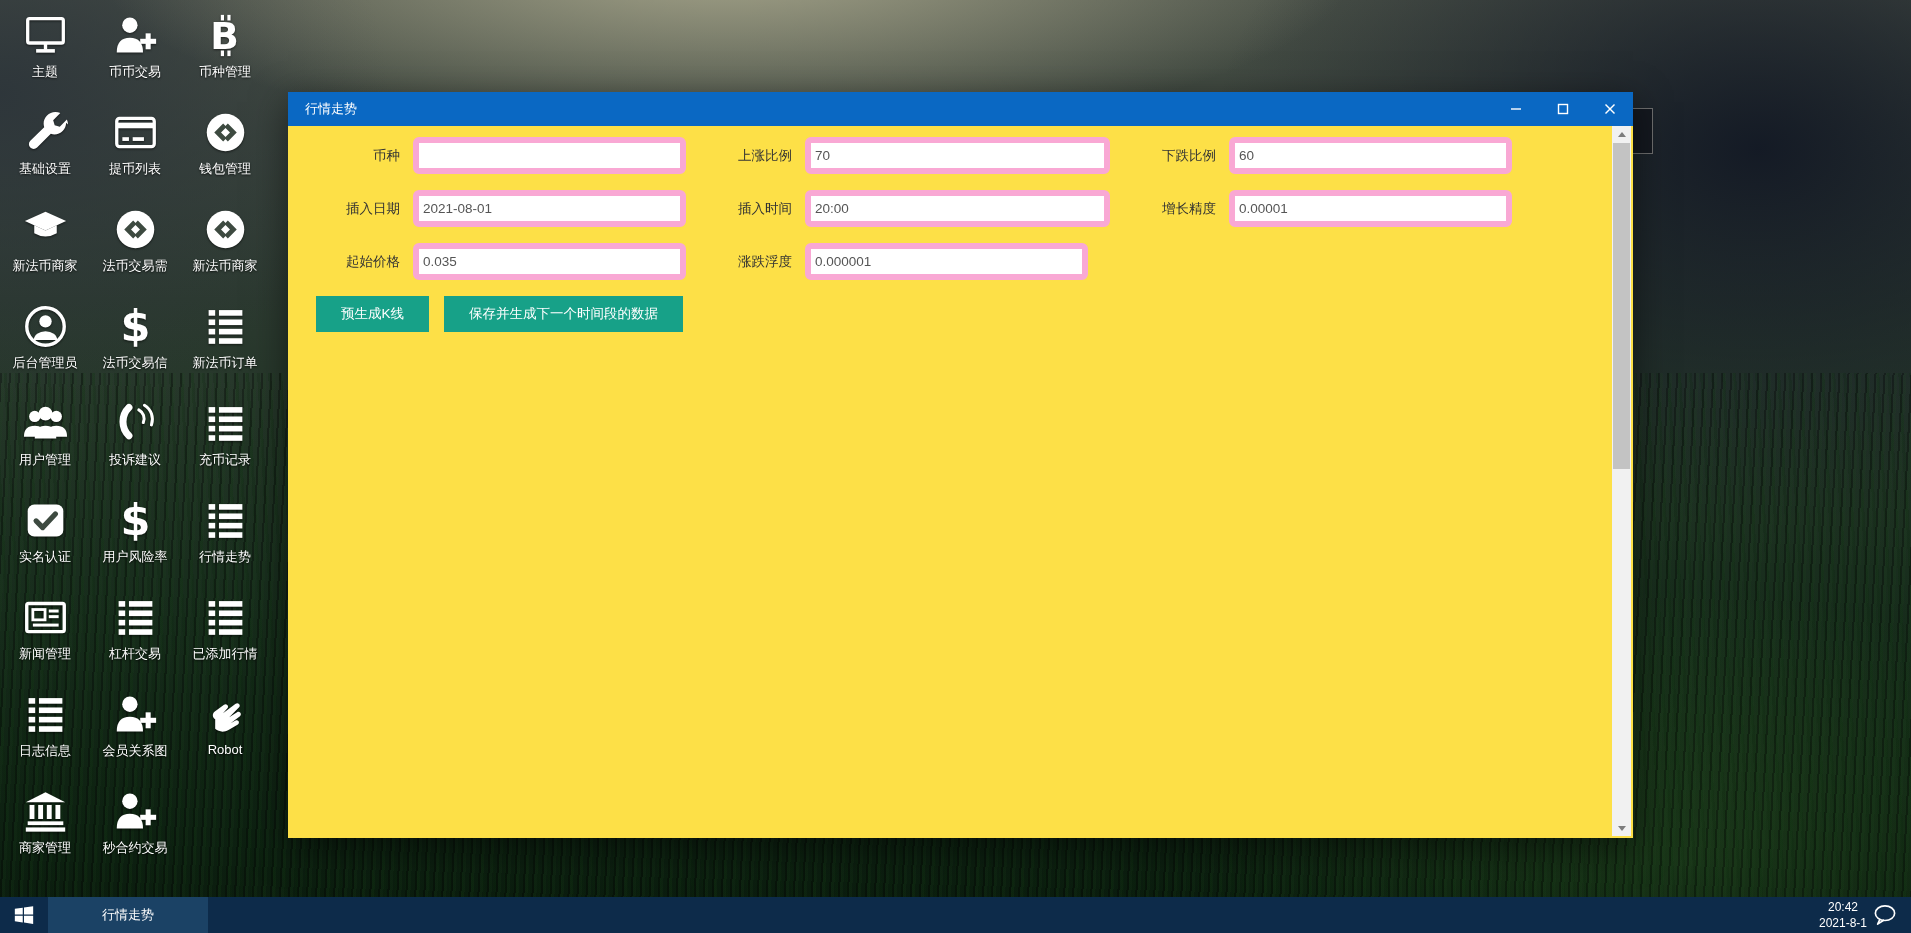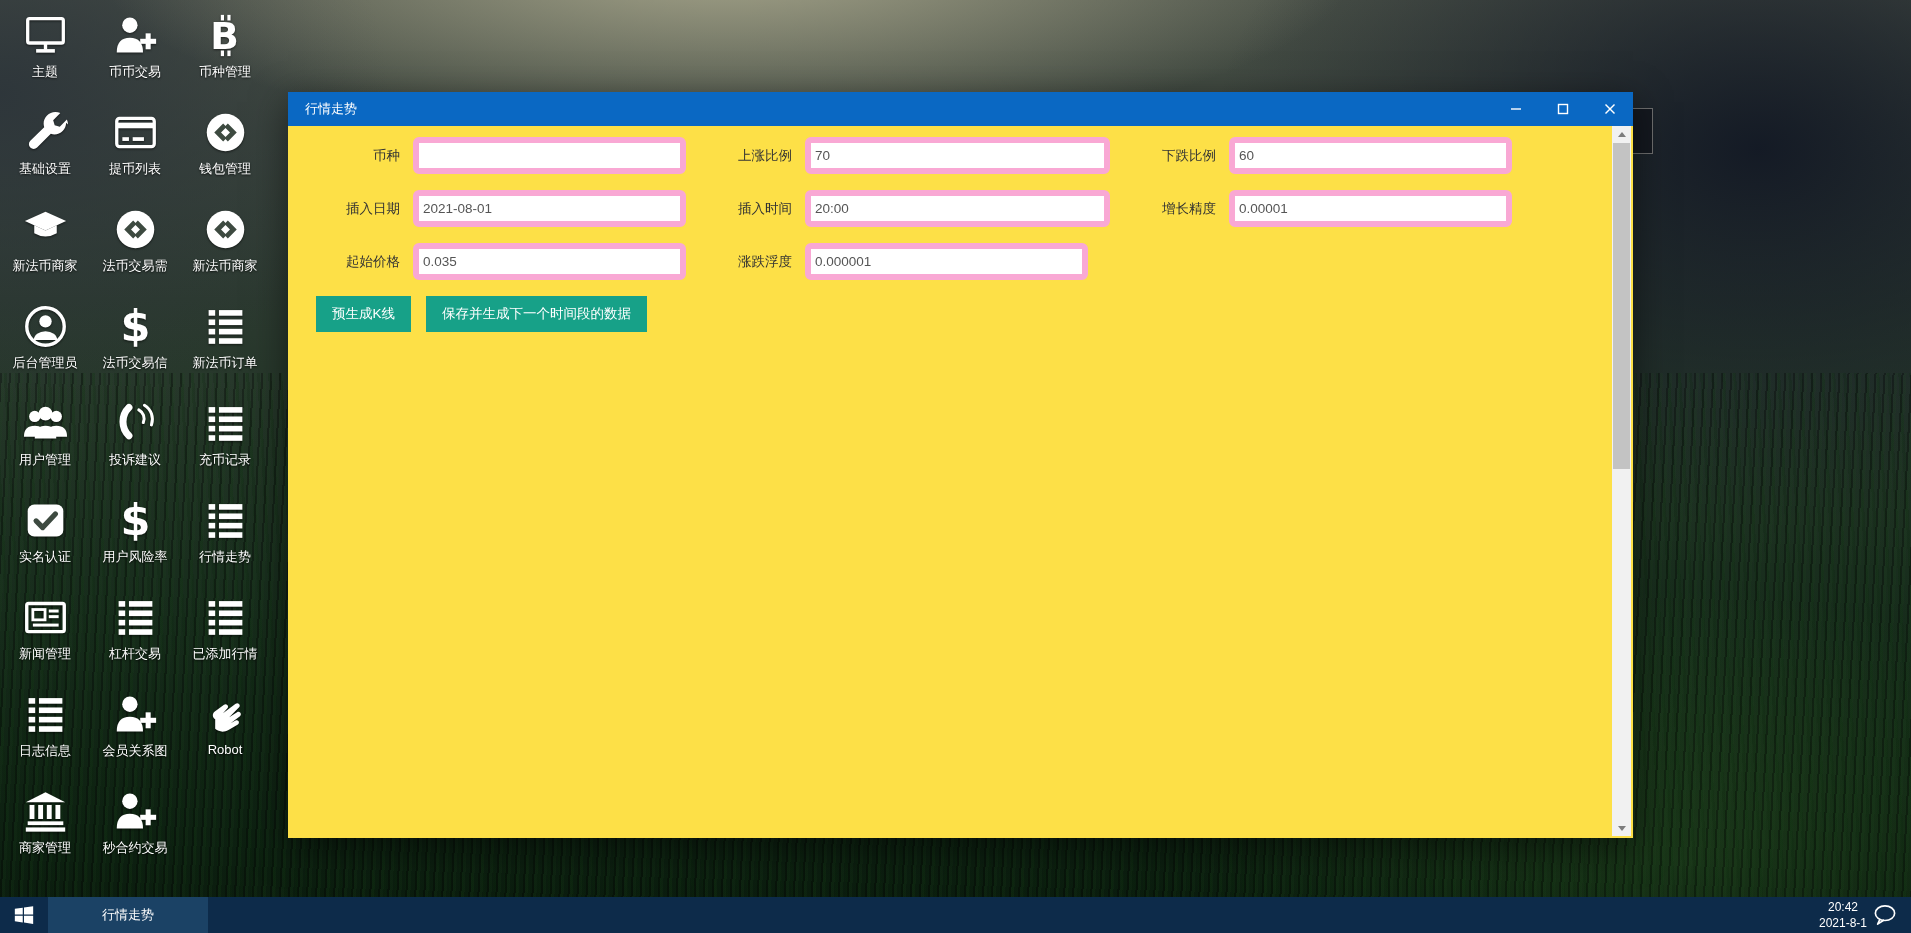--- a/index.html
+++ b/index.html
@@ -36,21 +36,21 @@
   .winbtn svg{width:12px;height:12px;stroke:#fff;stroke-width:1.4;fill:none;}
   .dlg-body{position:absolute;top:34px;left:0;right:0;bottom:0;background:#fde047;}
   .form{padding:11px 0 0 20px;}
   .frow{display:flex;margin-bottom:16px;}
   .field{display:flex;align-items:center;}
   .field + .field{margin-left:14px;}
   .flabel{width:92px;text-align:right;font-size:13.5px;color:#333;margin-right:13px;flex:none;}
   .finput{height:37px;border:6px solid #f9a8d4;border-radius:6px;font-size:13.5px;color:#555;padding:0 4px;box-sizing:border-box;outline:none;font-family:inherit;}
   .w1{width:273px;} .w2{width:305px;} .w3{width:283px;}
   .btnrow{padding-left:8px;display:flex;gap:15px;}
-  .tealbtn{background:#17a188;color:#fff;border:none;height:36px;font-size:13.5px;padding:0 16px;cursor:pointer;font-family:inherit;}
+  .tealbtn{background:#17a188;color:#fff;border:none;height:36px;font-size:13.5px;padding:0 25px;cursor:pointer;font-family:inherit;}
   
   .vscroll{position:absolute;top:0;right:2px;bottom:2px;width:19px;background:#f1f1f1;}
   .sarrow{position:absolute;left:0;width:19px;height:16px;display:flex;align-items:center;justify-content:center;cursor:pointer;}
   .sarrow.up{top:0;} .sarrow.down{bottom:0;}
   .tri-up{width:0;height:0;border-left:4px solid transparent;border-right:4px solid transparent;border-bottom:5px solid #7d7d7d;}
   .tri-down{width:0;height:0;border-left:4px solid transparent;border-right:4px solid transparent;border-top:5px solid #7d7d7d;}
   .sthumb{position:absolute;top:17px;left:1px;width:17px;height:326px;background:#c3c3c3;cursor:pointer;}
   
   .taskbar{position:absolute;left:0;right:0;bottom:0;height:36px;background:#0d2b4a;display:flex;align-items:stretch;z-index:20;}
   .startbtn{width:48px;display:flex;align-items:center;justify-content:center;cursor:pointer;}

